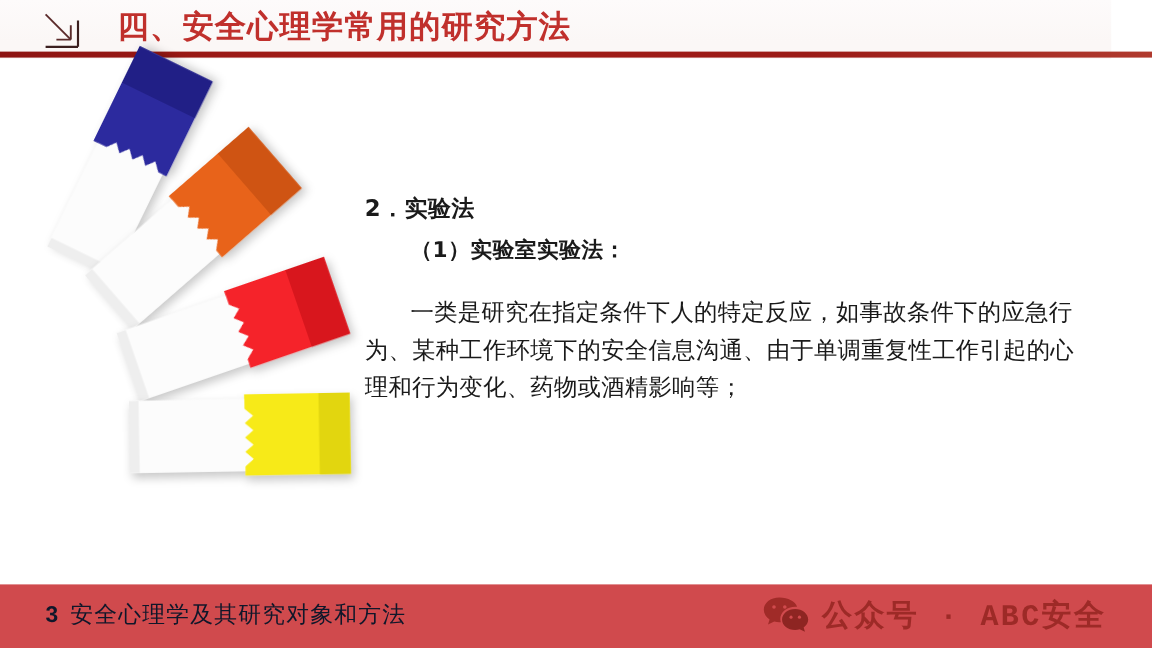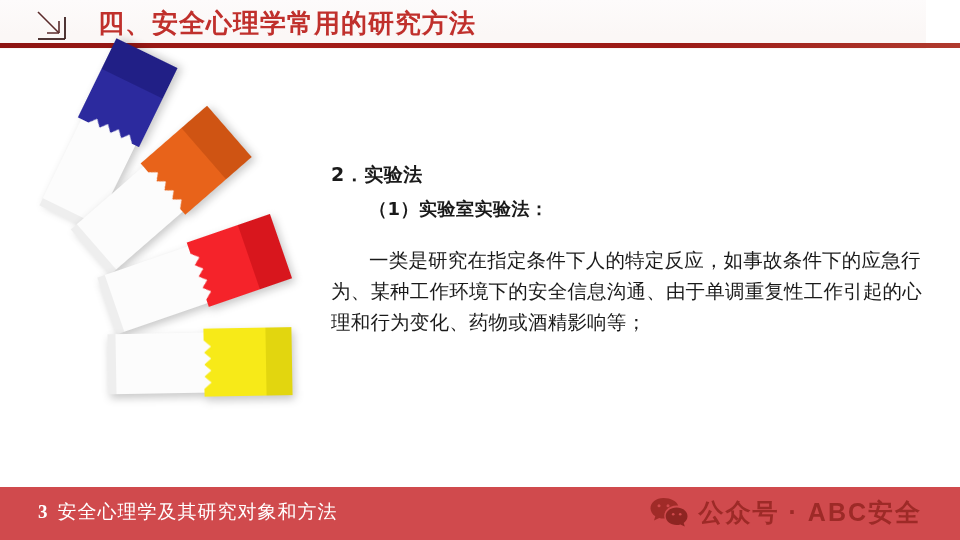--- a/index.html
+++ b/index.html
@@ -61,21 +61,21 @@
     color: #c0302c;
     letter-spacing: 1px;
     line-height: 38px;
     white-space: nowrap;
     font-family: "DejaVu Sans", "Liberation Sans", sans-serif;
   }
 
   
   .content {
     position: absolute;
-    left: 331px;
+    left: 304px;
     top: 160px;
     width: 600px;
     color: #1a1a1a;
   }
   .heading-2 {
     font-size: 19px;
     font-weight: bold;
     line-height: 28px;
     letter-spacing: 0.5px;
     font-family: "DejaVu Sans", "Liberation Sans", sans-serif;
@@ -123,45 +123,45 @@
     width: 960px;
     height: 53px;
     background: linear-gradient(to bottom, #d2504f 0%, #cf4a4c 55%, #c9four 100%);
     background-color: #d04a4d;
   }
   .footer-text {
     position: absolute;
     left: 38px;
     top: 12px;
     font-size: 19px;
-    color: #ffffff;
+    color: #0f172a;
     letter-spacing: 1px;
     white-space: nowrap;
-    font-family: Liberation Serif, serif;
+    font-family: Liberation Sans, sans-serif;
   }
   .footer-num {
     font-weight: bold;
     margin-right: 9px;
   }
   .wechat-brand {
     position: absolute;
     right: 38px;
     top: 8px;
     display: flex;
     align-items: center;
     gap: 10px;
   }
   .wechat-icon { width: 40px; height: 34px; display:block; }
   .brand-text {
     font-size: 25px;
     font-weight: bold;
     color: #9d2a27;
     letter-spacing: 2px;
     white-space: nowrap;
-    font-family: Liberation Sans, sans-serif;
+    font-family: Liberation Mono, monospace;
   }
 </style>
 </head>
 <body>
 
 <div id="slide">
 
   <div class="header">
     <span class="arrow-icon">
       <svg viewBox="0 0 36 34" width="36" height="34" xmlns="http://www.w3.org/2000/svg">

